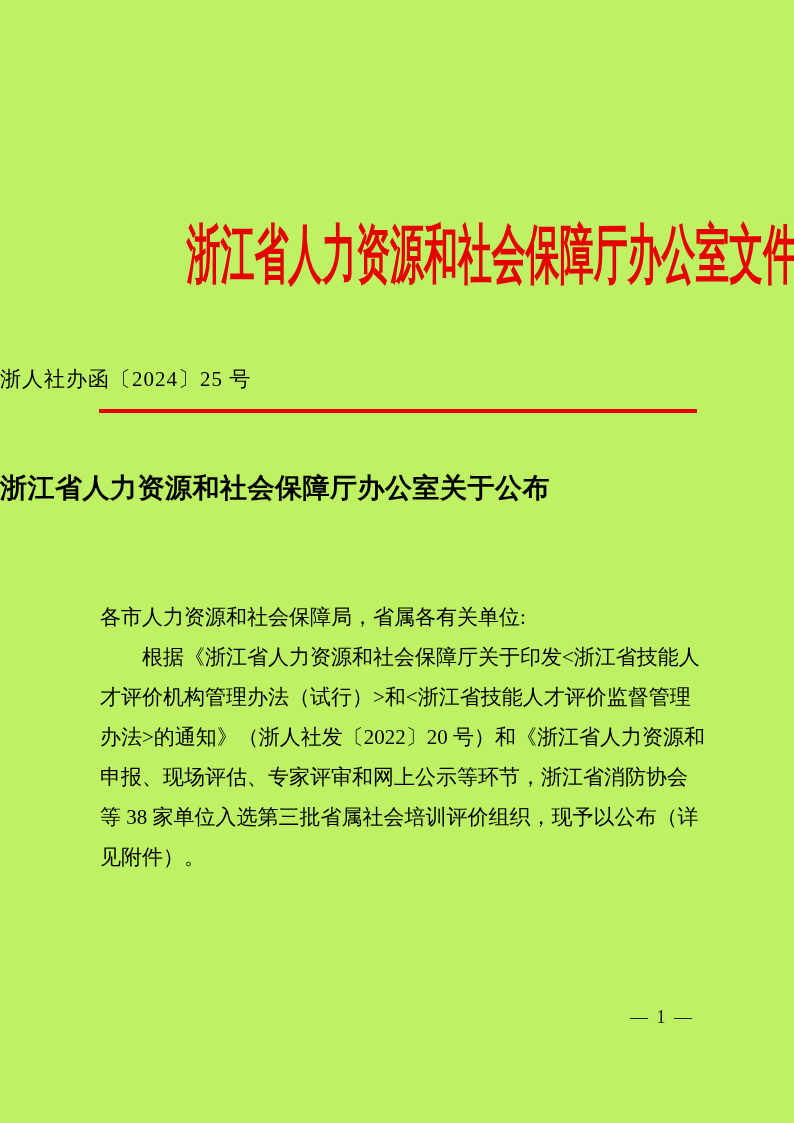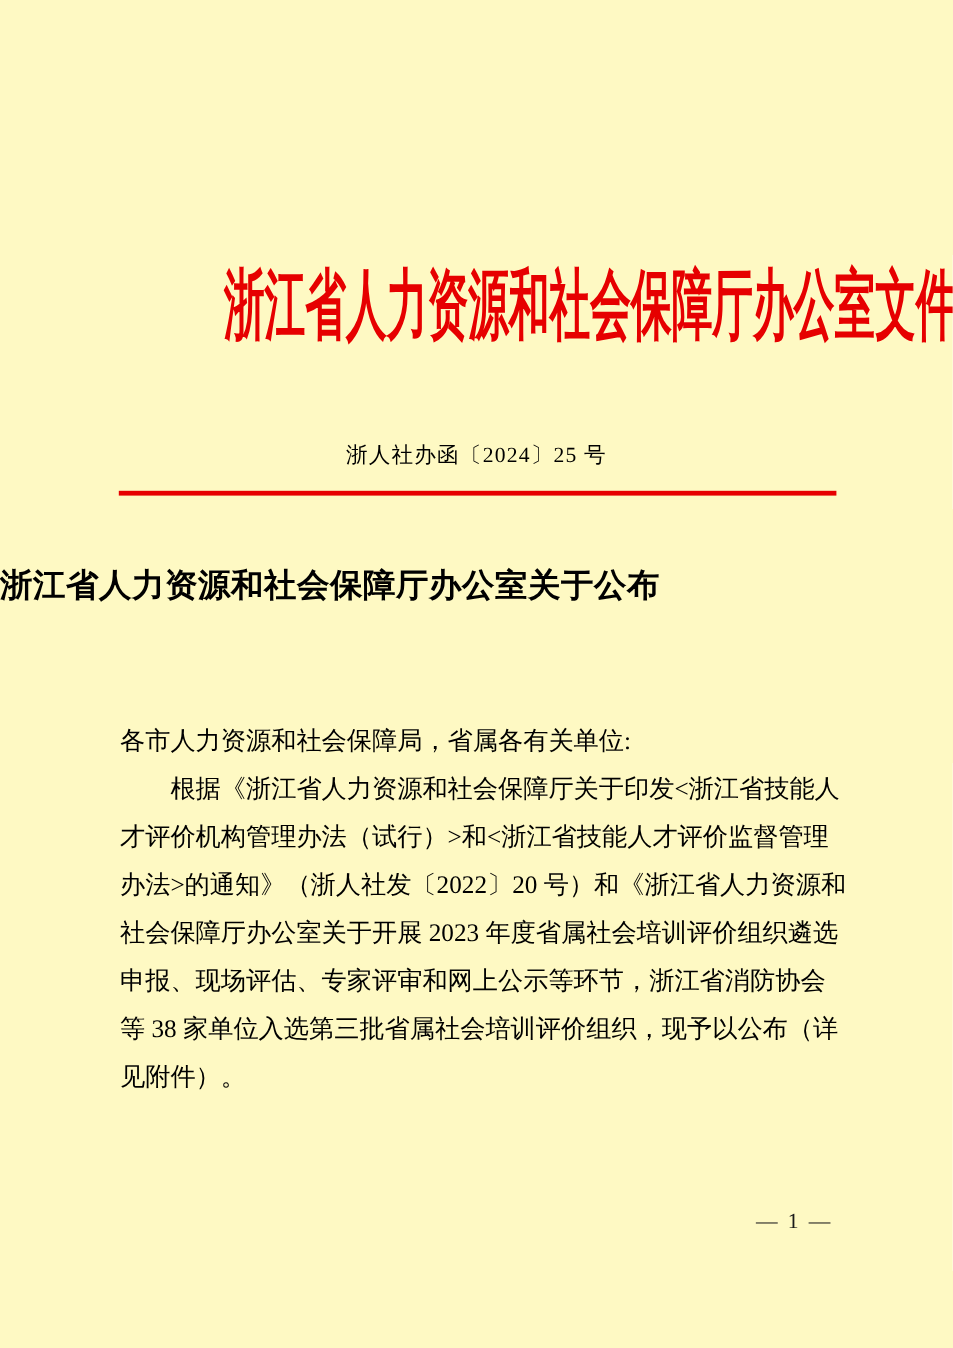--- a/index.html
+++ b/index.html
@@ -4,21 +4,21 @@
 <style>
   html, body {
     margin: 0;
     padding: 0;
     background: #ffffff;
   }
   .page {
     position: relative;
     width: 794px;
     height: 1123px;
-    background: #fef9c3;
+    background: #bef264;
     overflow: hidden;
     font-family: "Liberation Serif", "DejaVu Serif", serif;
     color: #000000;
   }
   
   .banner {
     position: absolute;
     top: 218px;
     left: 0;
     width: 794px;
@@ -31,22 +31,21 @@
     transform: scaleX(0.53);
     transform-origin: center;
     letter-spacing: 0;
   }
   
   .doc-number {
     position: absolute;
     top: 364px;
     left: 0;
     width: 794px;
-    text-align: center;
-    font-size: 18px;
+    font-size: 21px;
     line-height: 30px;
     letter-spacing: 1px;
   }
   
   .red-rule {
     position: absolute;
     top: 409px;
     left: 99px;
     width: 598px;
     height: 4px;
@@ -105,21 +104,20 @@
 
   <div class="doc-title">
     <div>浙江省人力资源和社会保障厅办公室关于公布</div>
   </div>
 
   <div class="body-text">
     <div class="body-line">各市人力资源和社会保障局，省属各有关单位:</div>
     <div class="body-line indent">根据《浙江省人力资源和社会保障厅关于印发&lt;浙江省技能人</div>
     <div class="body-line">才评价机构管理办法（试行）&gt;和&lt;浙江省技能人才评价监督管理</div>
     <div class="body-line">办法&gt;的通知》（浙人社发〔2022〕20 号）和《浙江省人力资源和</div>
-    <div class="body-line">社会保障厅办公室关于开展 2023 年度省属社会培训评价组织遴选</div>
     <div class="body-line">申报、现场评估、专家评审和网上公示等环节，浙江省消防协会</div>
     <div class="body-line">等 38 家单位入选第三批省属社会培训评价组织，现予以公布（详</div>
     <div class="body-line">见附件）。</div>
   </div>
 
   <div class="page-number">— 1 —</div>
 
 </div>
 
 </body></html>

